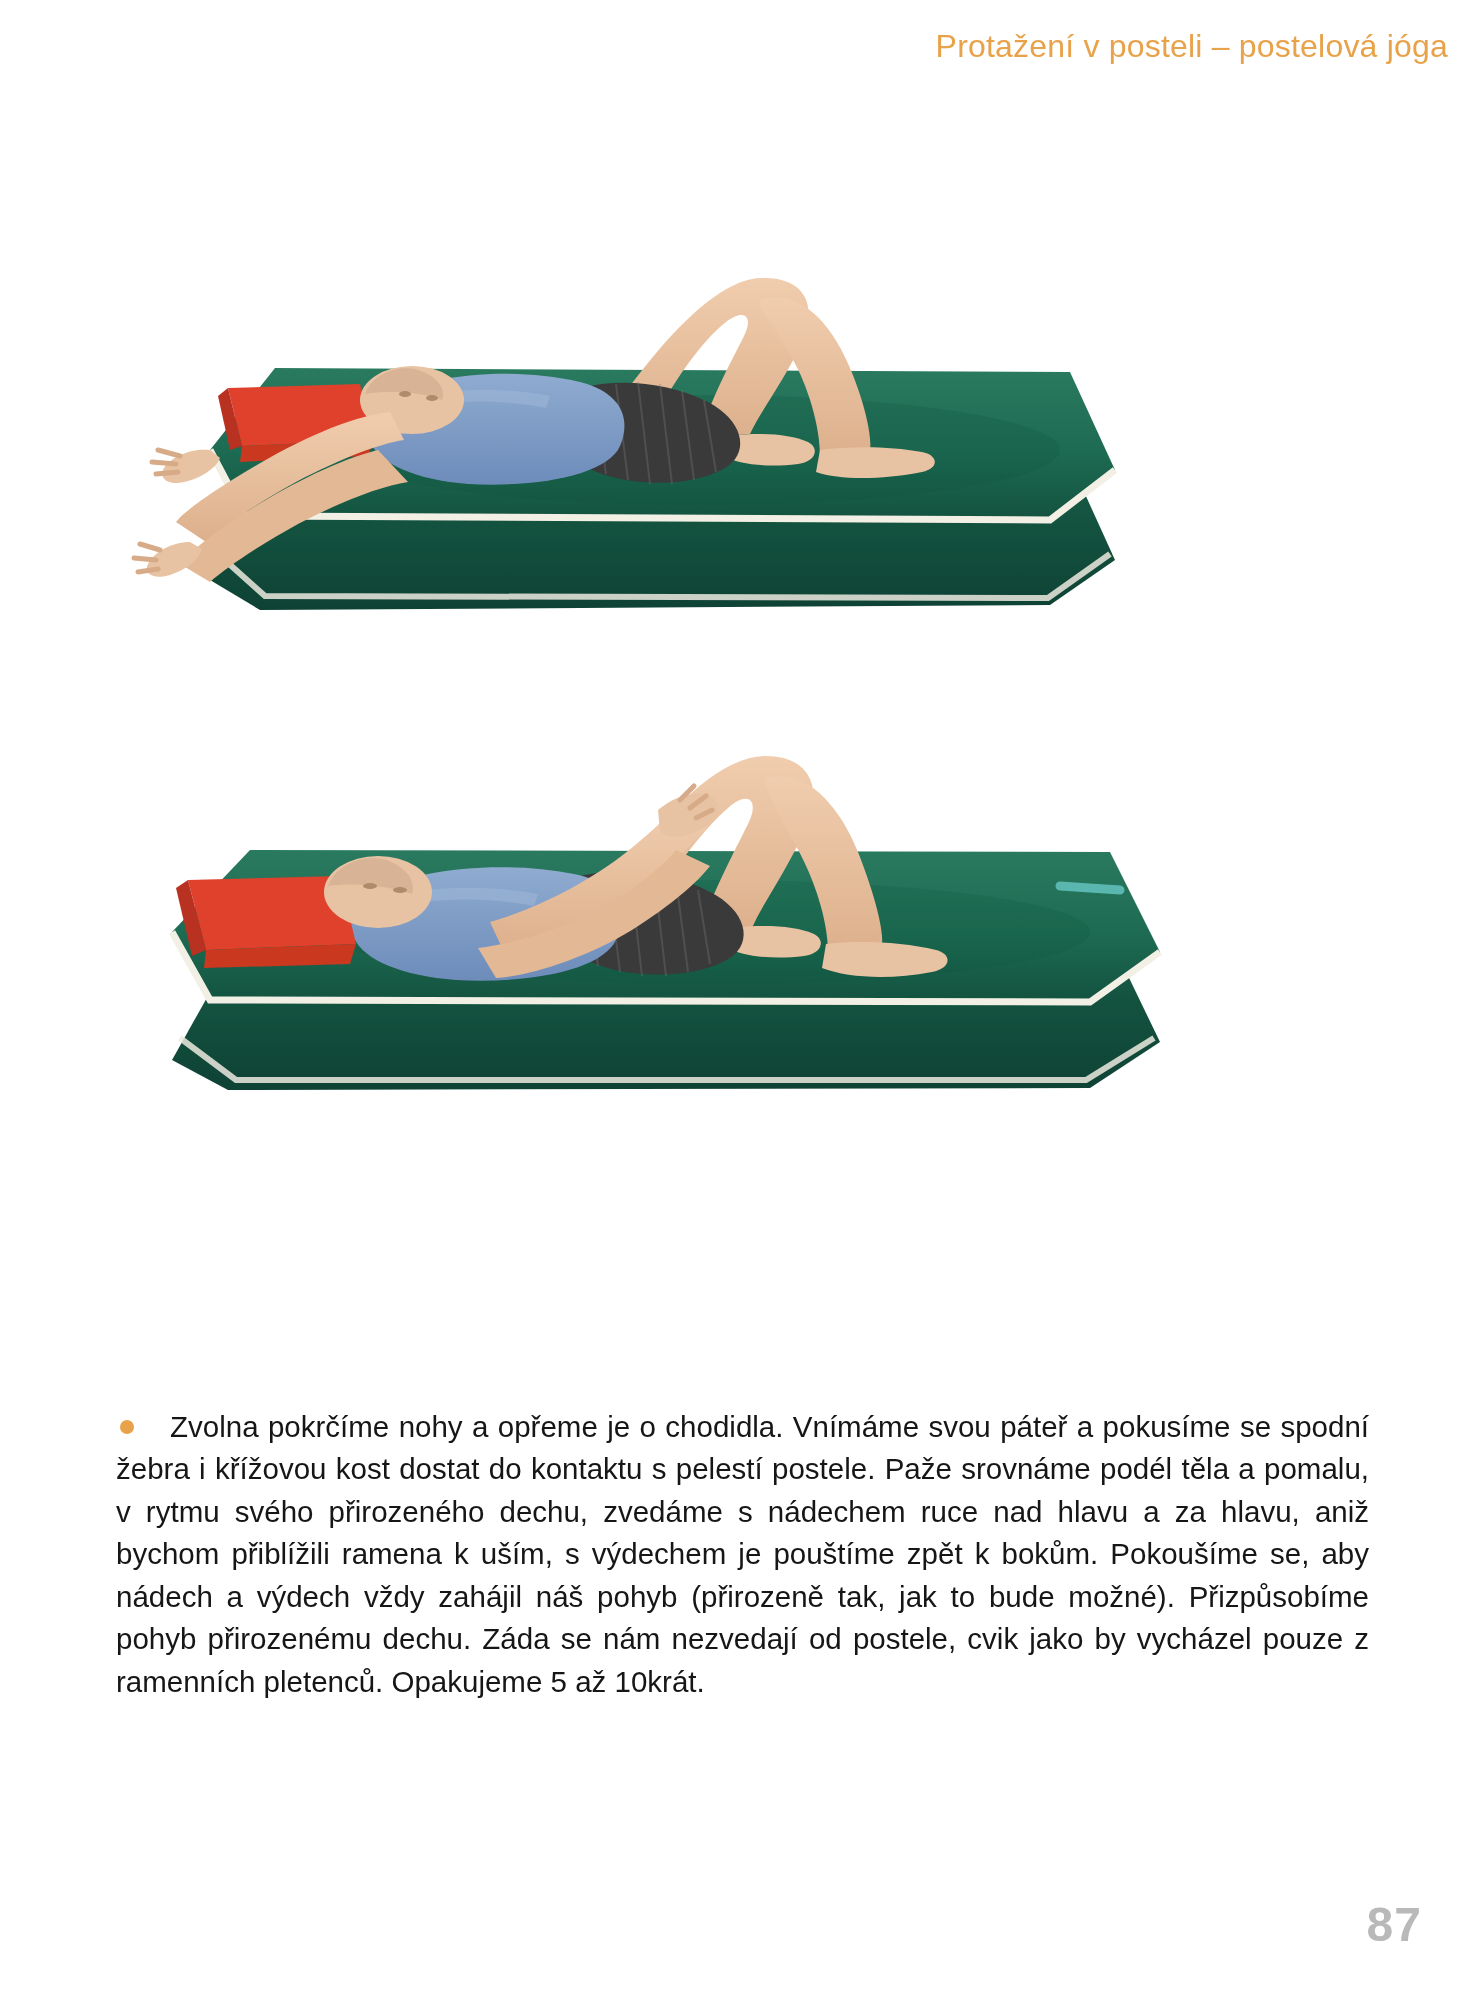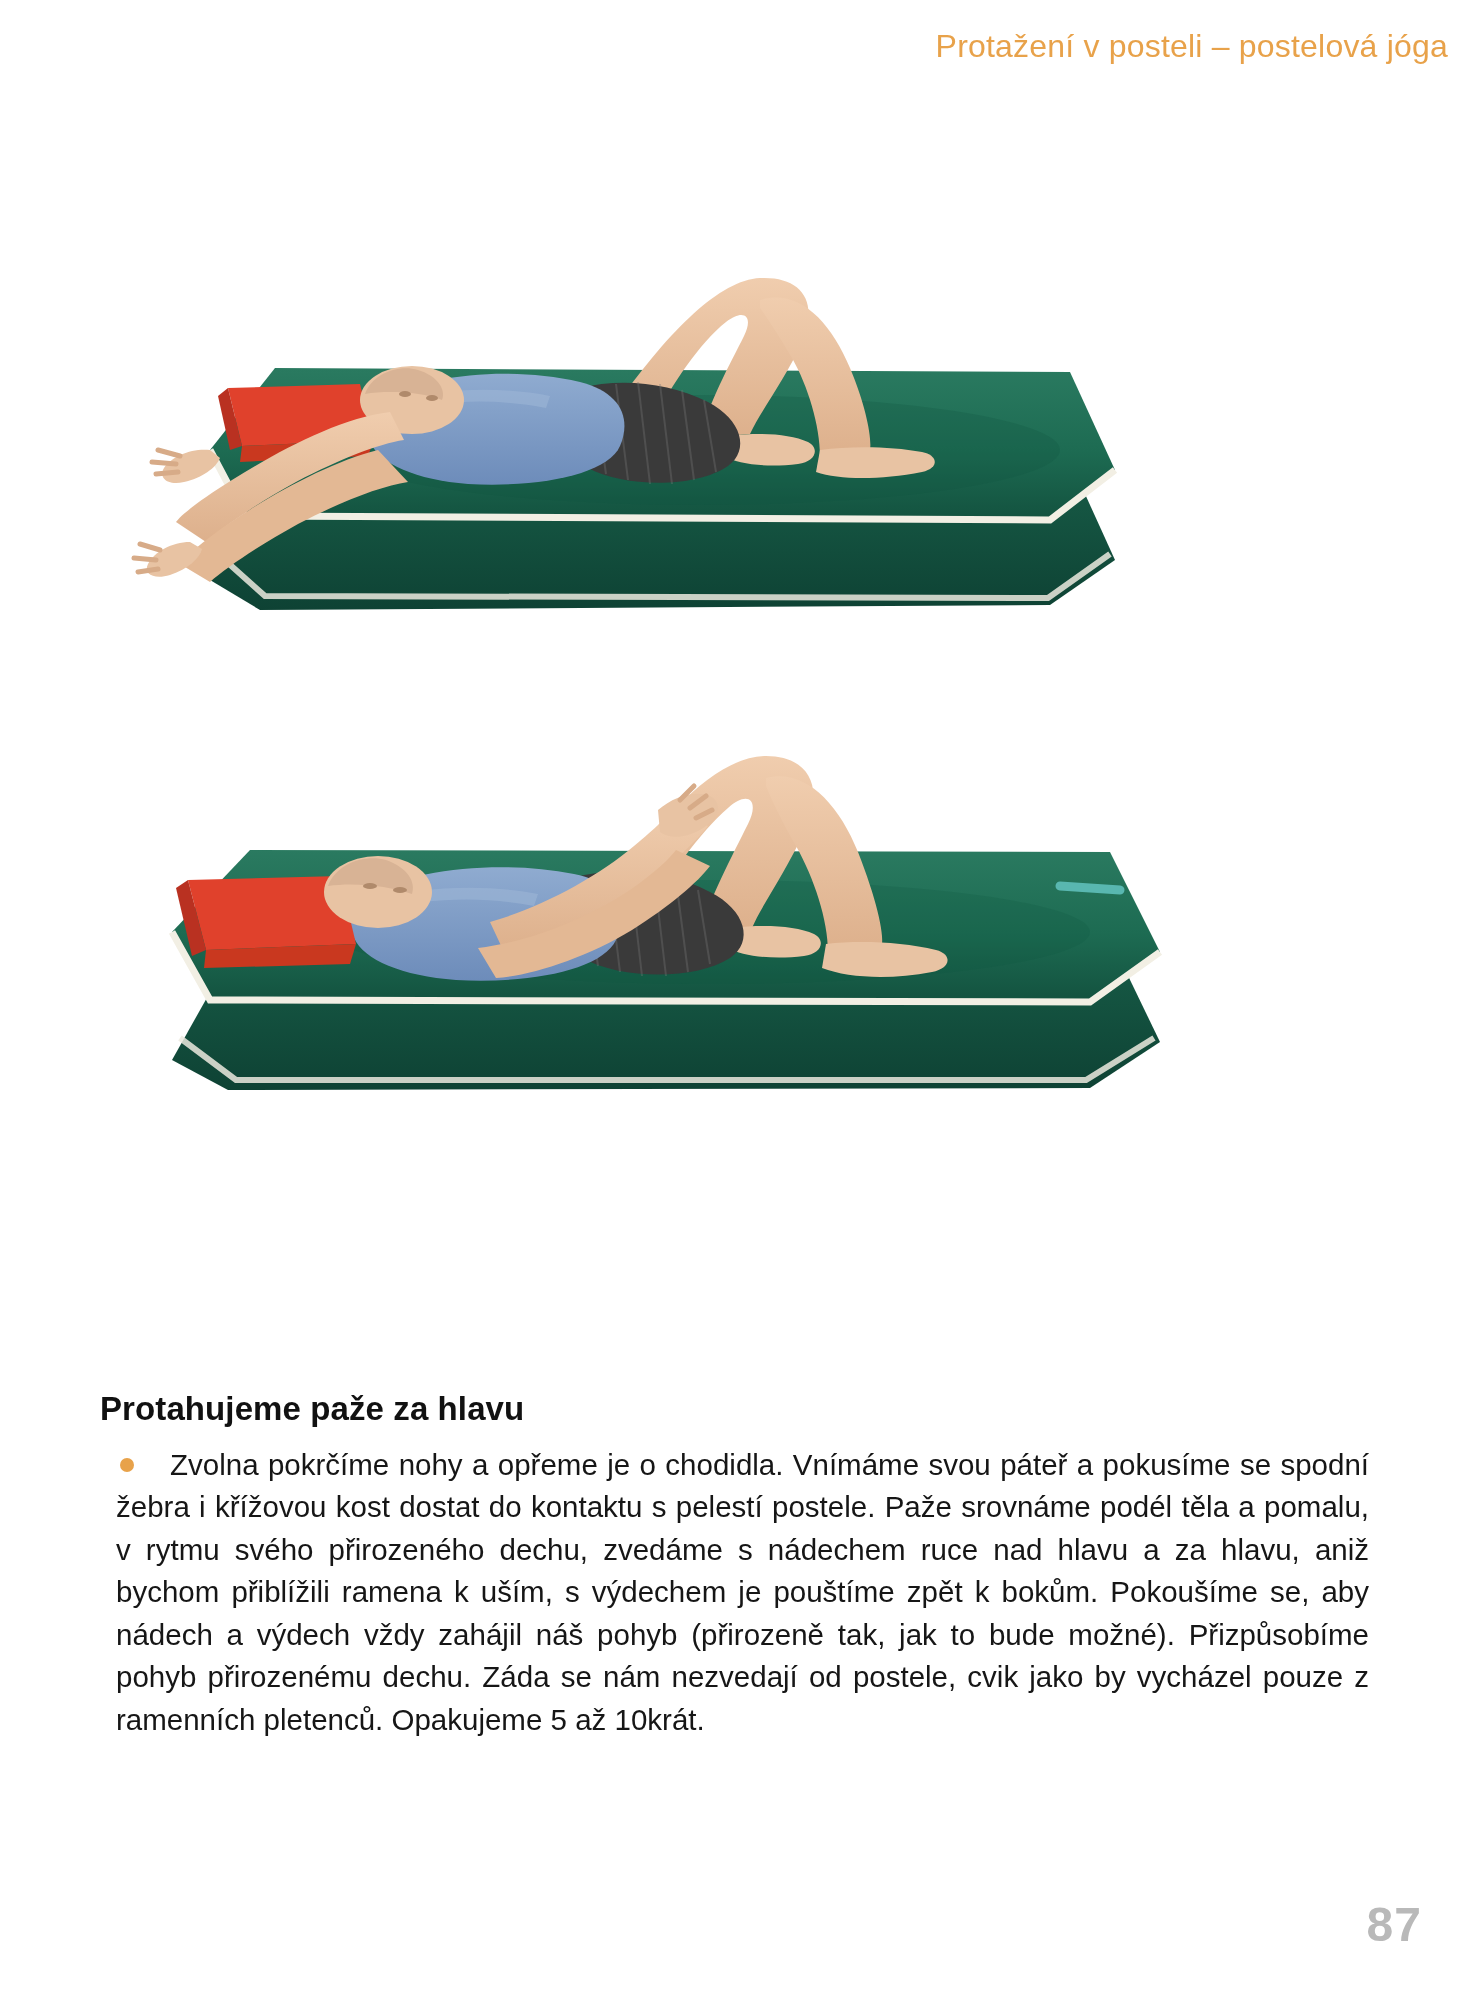--- a/index.html
+++ b/index.html
@@ -274,21 +274,20 @@
       <path d="M146 290 L296 284 L290 304 L144 308 Z" fill="#c9381f"></path>
       <ellipse cx="318" cy="232" rx="54" ry="36" fill="#e8c3a3"></ellipse>
       <path d="M268 226 C276 204 304 194 326 200 C348 208 356 222 352 234
                C330 226 294 222 268 226 Z" fill="#d8b395"></path>
       <ellipse cx="310" cy="226" rx="7" ry="3" fill="#b08a6b"></ellipse>
       <ellipse cx="340" cy="230" rx="7" ry="3" fill="#b08a6b"></ellipse>
     </svg>
   </div>
 
   <div class="content">
-    <h2 class="heading">Protahujeme paže za hlavu</h2>
     <p class="body-text">
       <span class="bullet"></span><span class="first-indent"></span><span>Zvolna pokrčíme nohy a opřeme je o chodidla. Vnímáme svou páteř a pokusíme se spodní žebra i křížovou kost dostat do kontaktu s pelestí postele. Paže srovnáme podél těla a pomalu, v rytmu svého přirozeného dechu, zvedáme s nádechem ruce nad hlavu a za hlavu, aniž bychom přiblížili ramena k uším, s výdechem je pouštíme zpět k bokům. Pokoušíme se, aby nádech a výdech vždy zahájil náš pohyb (přirozeně tak, jak to bude možné). Přizpůsobíme pohyb přirozenému dechu. Záda se nám nezvedají od postele, cvik jako by vycházel pouze z ramenních pletenců. Opakujeme 5 až 10krát.</span>
     </p>
   </div>
 
   <div class="folio">87</div>
 
 </div>
 
 </body></html>

